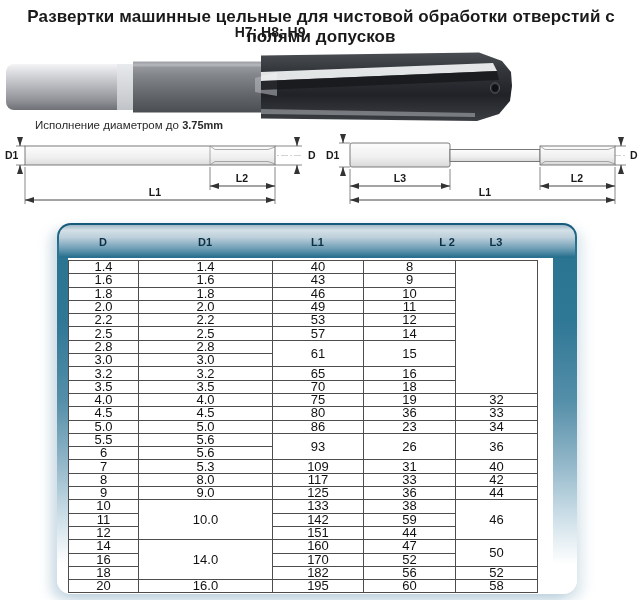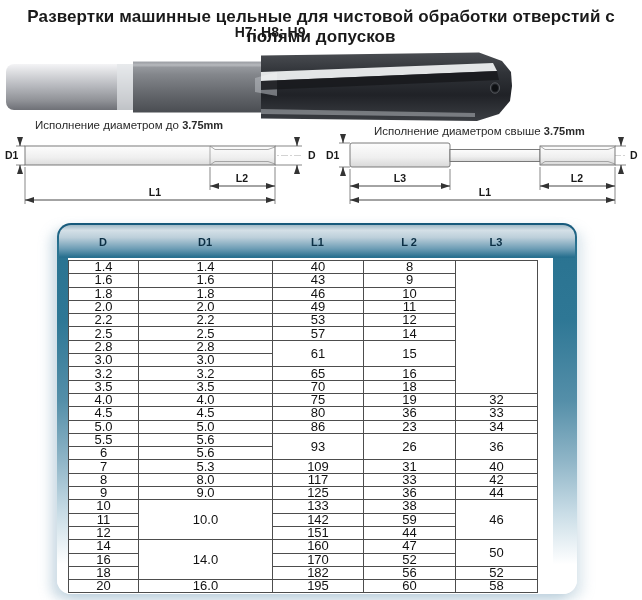--- a/index.html
+++ b/index.html
@@ -26,21 +26,21 @@
   
   .table-frame{position:absolute;left:57px;top:223px;width:520px;height:371px;
       border-radius:14px;
       background:linear-gradient(180deg,#16587a 0%,#2a7391 6%,#2e7795 26%,#558fa9 48%,
                  #8fb5c7 64%,#c8dce6 78%,#ffffff 92%);
       box-shadow:-7px 6px 12px rgba(120,160,185,.35),7px 6px 12px rgba(140,175,195,.25);}
   .table-header{position:absolute;left:2px;right:2px;top:2px;height:33px;
       border-radius:12px 12px 0 0;display:flex;align-items:center;
       background:linear-gradient(180deg,#9fb9c7 0%,#d4e0e7 16%,#bccfda 38%,#6d9db5 72%,#27708f 97%);}
   .hcell{text-align:center;font-size:11px;font-weight:bold;color:#0c2f44;}
-  .hc0{width:70px;margin-left:9px;} .hc1{width:134px;} .hc2{width:91px;} .hc3{width:92px;} .hc4{width:82px;}
+  .hc0{width:70px;margin-left:9px;} .hc1{width:134px;} .hc2{width:91px;} .hc3{width:92px;text-align:right;} .hc4{width:82px;}
   .frame-inner{position:absolute;left:11px;right:24px;top:35px;bottom:3px;background:#fff;}
   table.dim-table{border-collapse:collapse;table-layout:fixed;width:469px;margin-top:2px;
       font-size:13px;}
   table.dim-table td{border:1px solid #4d4d4d;text-align:center;padding:0;height:12.3px;
       line-height:12px;color:#111;}
 </style>
 </head>
 <body>
 
 <div class="page">
@@ -78,24 +78,20 @@
     <polygon points="250,26 272,20 272,44 250,40" fill="#b9bdc2" opacity=".55"></polygon>
     <polygon points="256,20 488,11 492,19 256,29" fill="#f2f4f5" opacity=".92"></polygon>
     <polygon points="256,29 492,19 494,28 256,38" fill="#17191c" opacity=".85"></polygon>
     <polygon points="256,57 470,61 470,65 256,62" fill="#cdd1d5" opacity=".45"></polygon>
     <ellipse cx="490" cy="36" rx="4.6" ry="5.2" fill="none" stroke="#55585d" stroke-width="1"></ellipse>
     <ellipse cx="490" cy="36" rx="3" ry="3.6" fill="#0e1013"></ellipse>
   </svg>
 
   <div class="caption cap-left">
     <span>Исполнение диаметром до</span>
-    <b>3.75mm</b>
-  </div>
-  <div class="caption cap-right">
-    <span>Исполнение диаметром свыше</span>
     <b>3.75mm</b>
   </div>
 
   <svg class="diag-left" width="315" height="82" viewBox="0 0 315 82">
     <defs>
       <linearGradient id="rodgradL" x1="0" y1="0" x2="0" y2="1">
         <stop offset="0" stop-color="#fdfdfd"></stop>
           <stop offset=".6" stop-color="#efefef"></stop>
         <stop offset="1" stop-color="#dcdcdc"></stop>
       </linearGradient>

